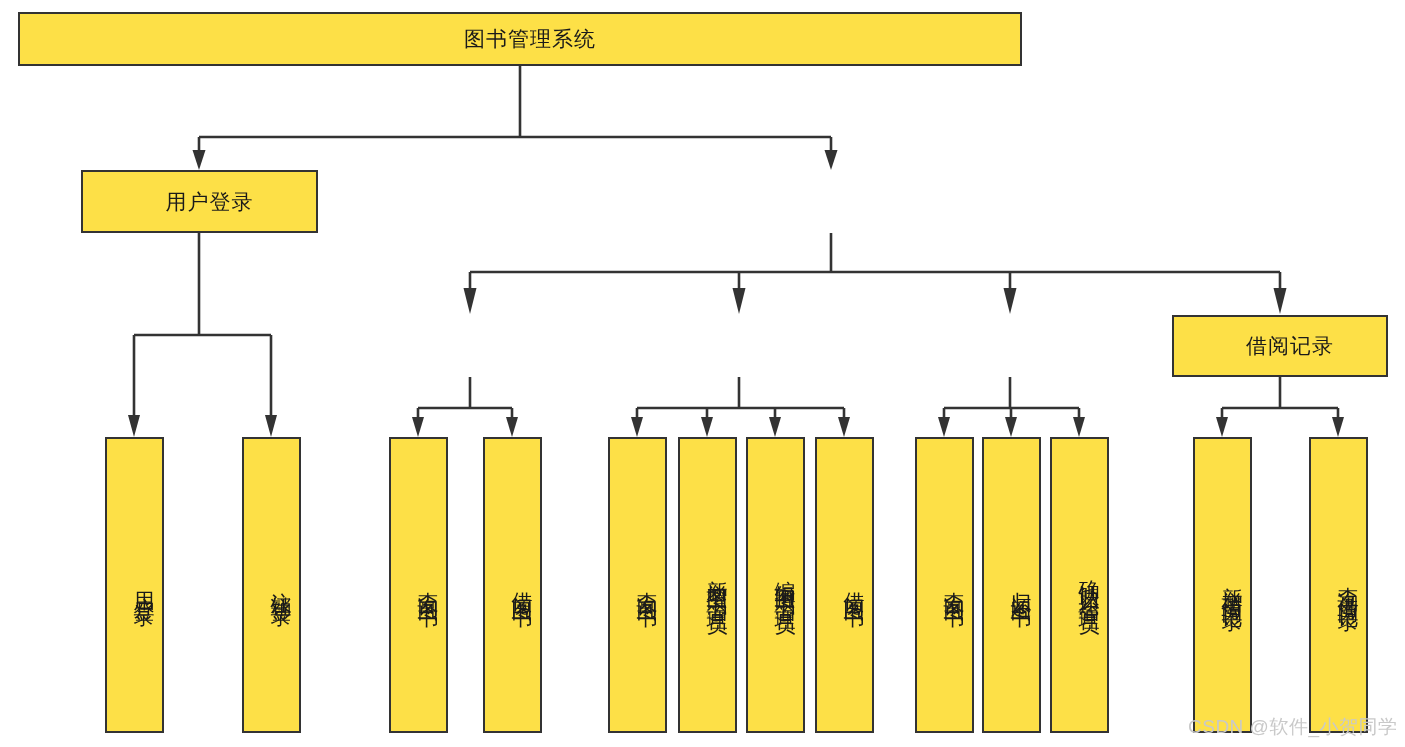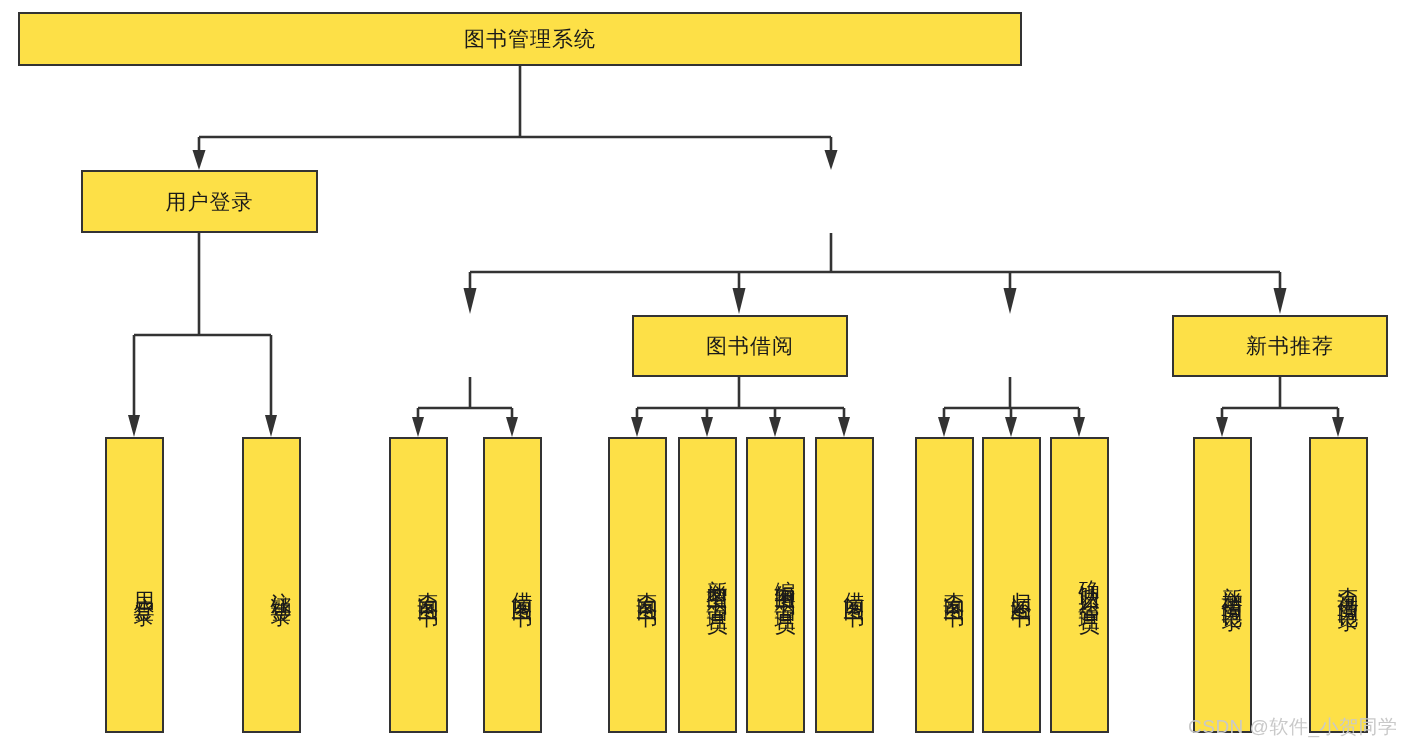--- a/index.html
+++ b/index.html
@@ -146,27 +146,24 @@
   <div class="node h" style="left:18px; top:12px; width:1004px; height:54px;">
     <span>图书管理系统</span>
   </div>
 
   <div class="node h" style="left:81px; top:170px; width:237px; height:63px;">
     <span>用户登录</span>
   </div>
 
 
 
-  <div class="node h" style="left:632px; top:315px; width:216px; height:62px;">
-    <span>图书借阅</span>
-  </div>
 
 
   <div class="node h" style="left:1172px; top:315px; width:216px; height:62px;">
-    <span>新书推荐</span>
+    <span>借阅记录</span>
   </div>
 
   <div class="node v" style="left:105px; top:437px; width:59px; height:296px;">
     <span class="vtext">用户登录</span>
   </div>
 
   <div class="node v" style="left:242px; top:437px; width:59px; height:296px;">
     <span class="vtext">注销登录</span>
   </div>
 

